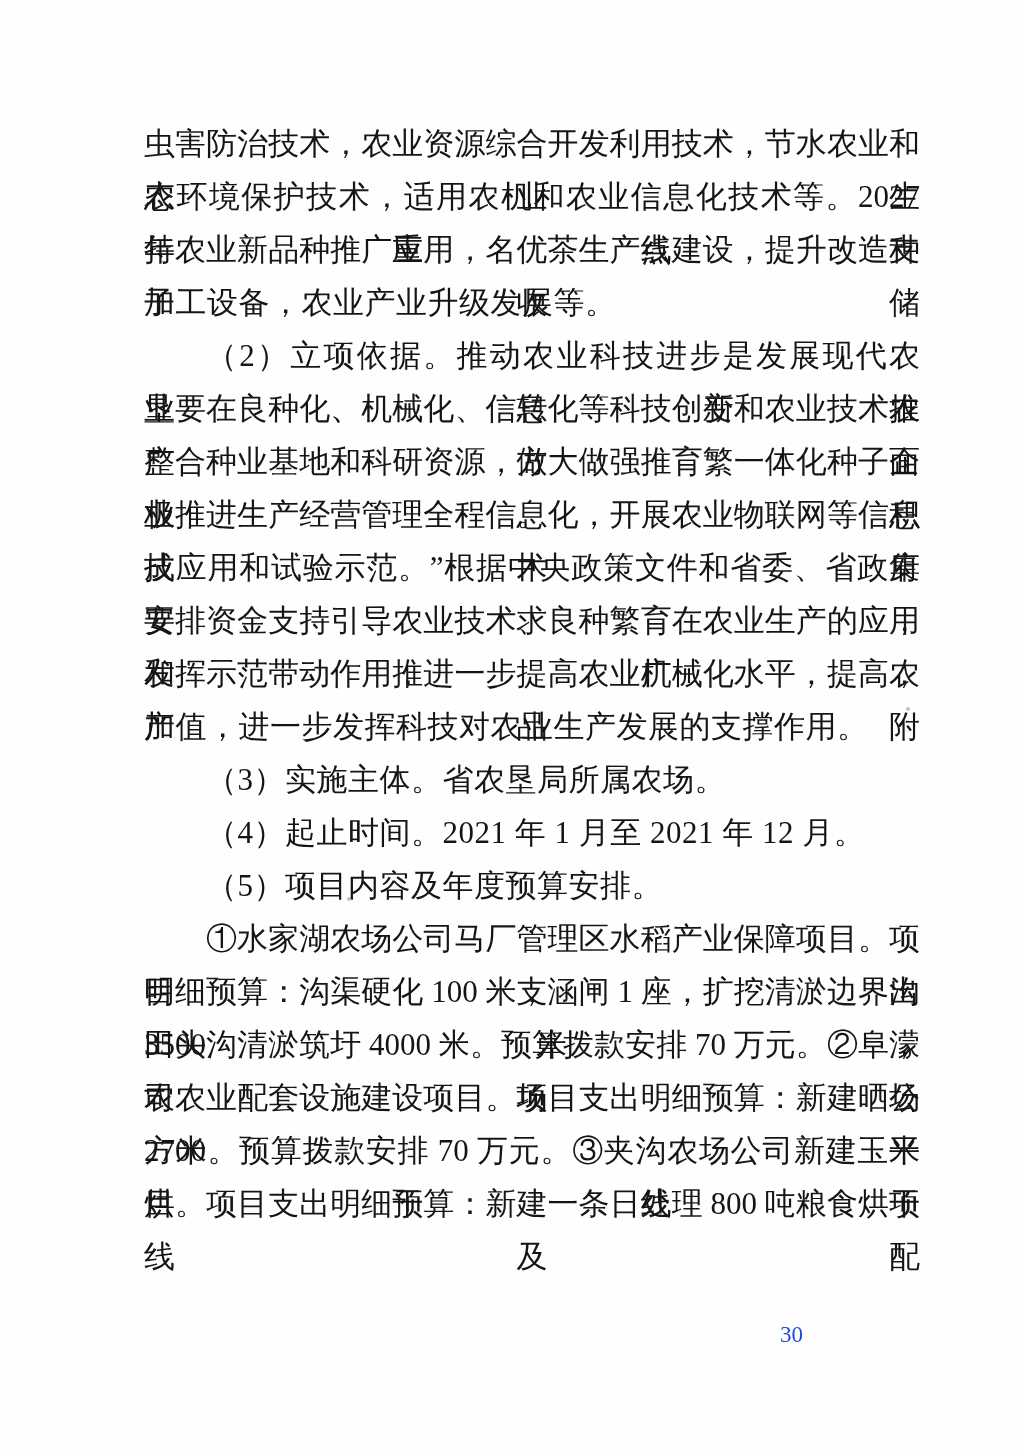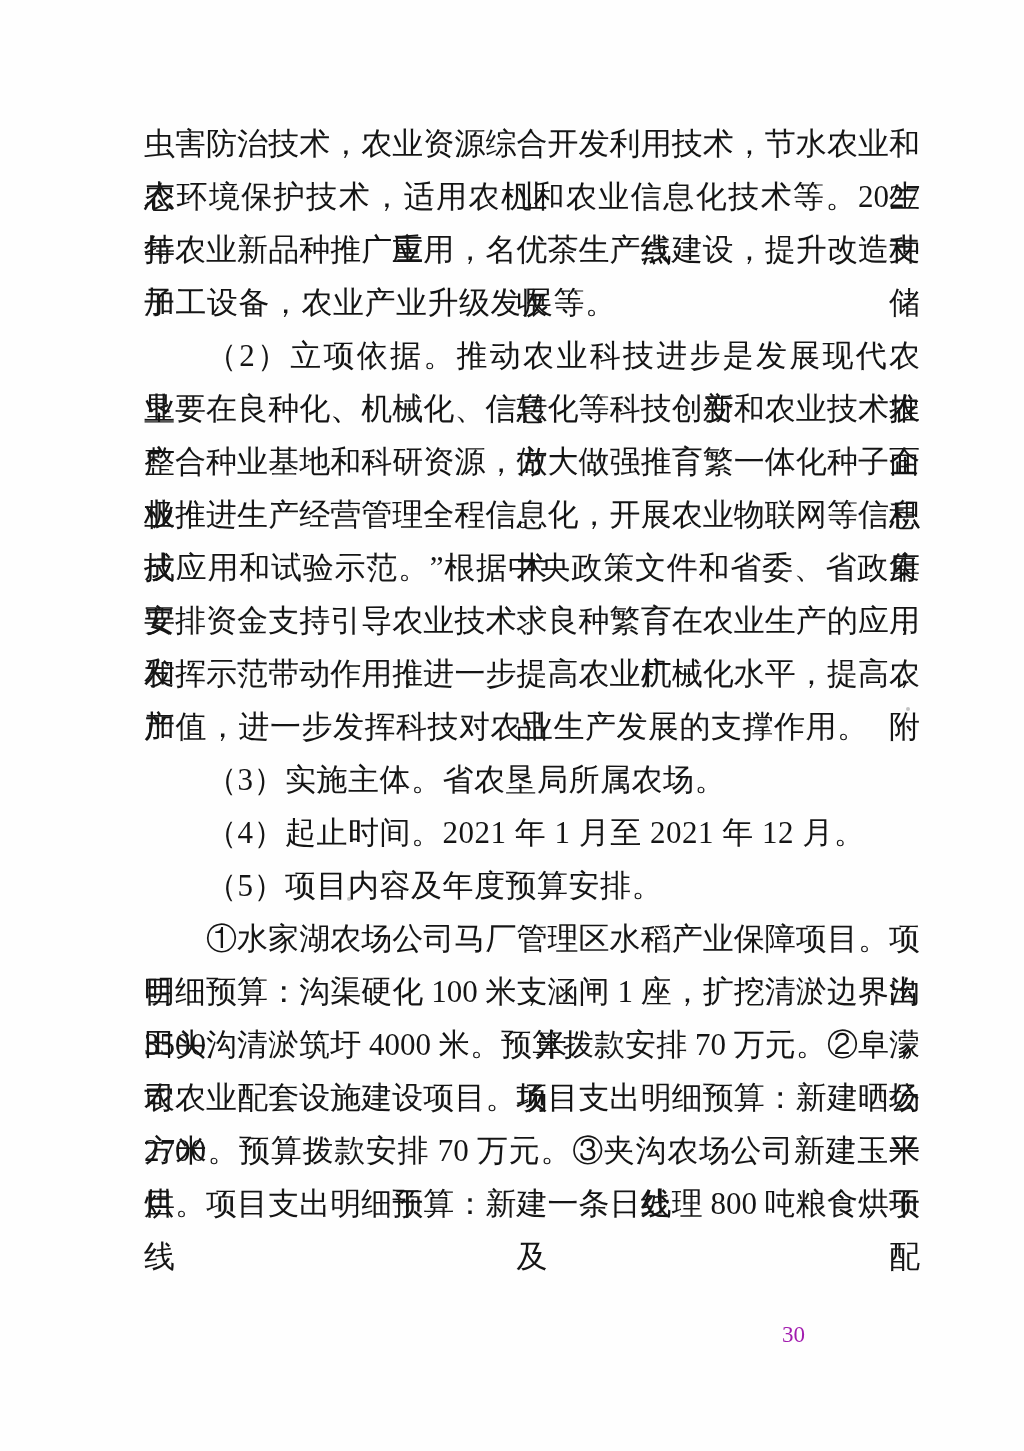--- a/index.html
+++ b/index.html
@@ -34,27 +34,27 @@
     white-space: normal;
     text-align: justify;
     text-align-last: justify;
     letter-spacing: 0;
   }
   .line.i {
     text-indent: 62px;
   }
   .page-number {
     position: absolute;
-    left: 755px;
+    left: 780px;
     top: 1322px;
     width: 50px;
-    text-align: right;
+    text-align: left;
     font-size: 23px;
     font-family: "Liberation Serif", "DejaVu Serif", serif;
-    color: #a21caf;
+    color: #1d4ed8;
   }
   .speck {
     position: absolute;
     background: #9a9a9a;
     border-radius: 50%;
     opacity: 0.6;
   }
   .speck-a { left: 347px; top: 897px; width: 4px; height: 4px; }
   .speck-b { left: 906px; top: 707px; width: 4px; height: 4px; }
 </style>

